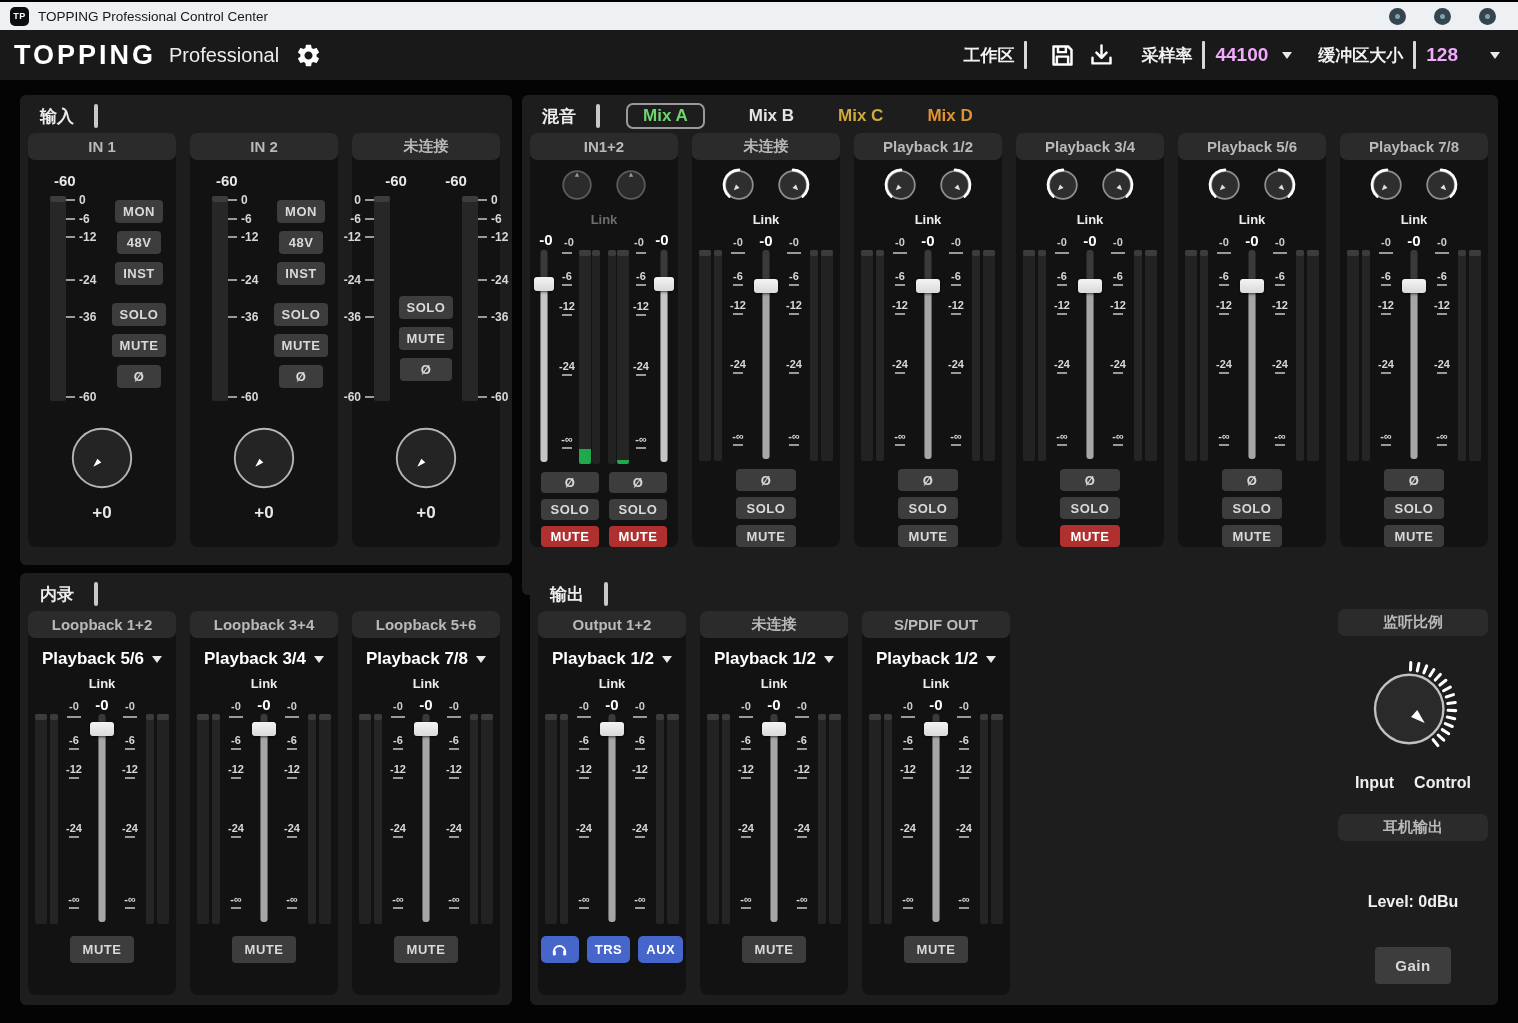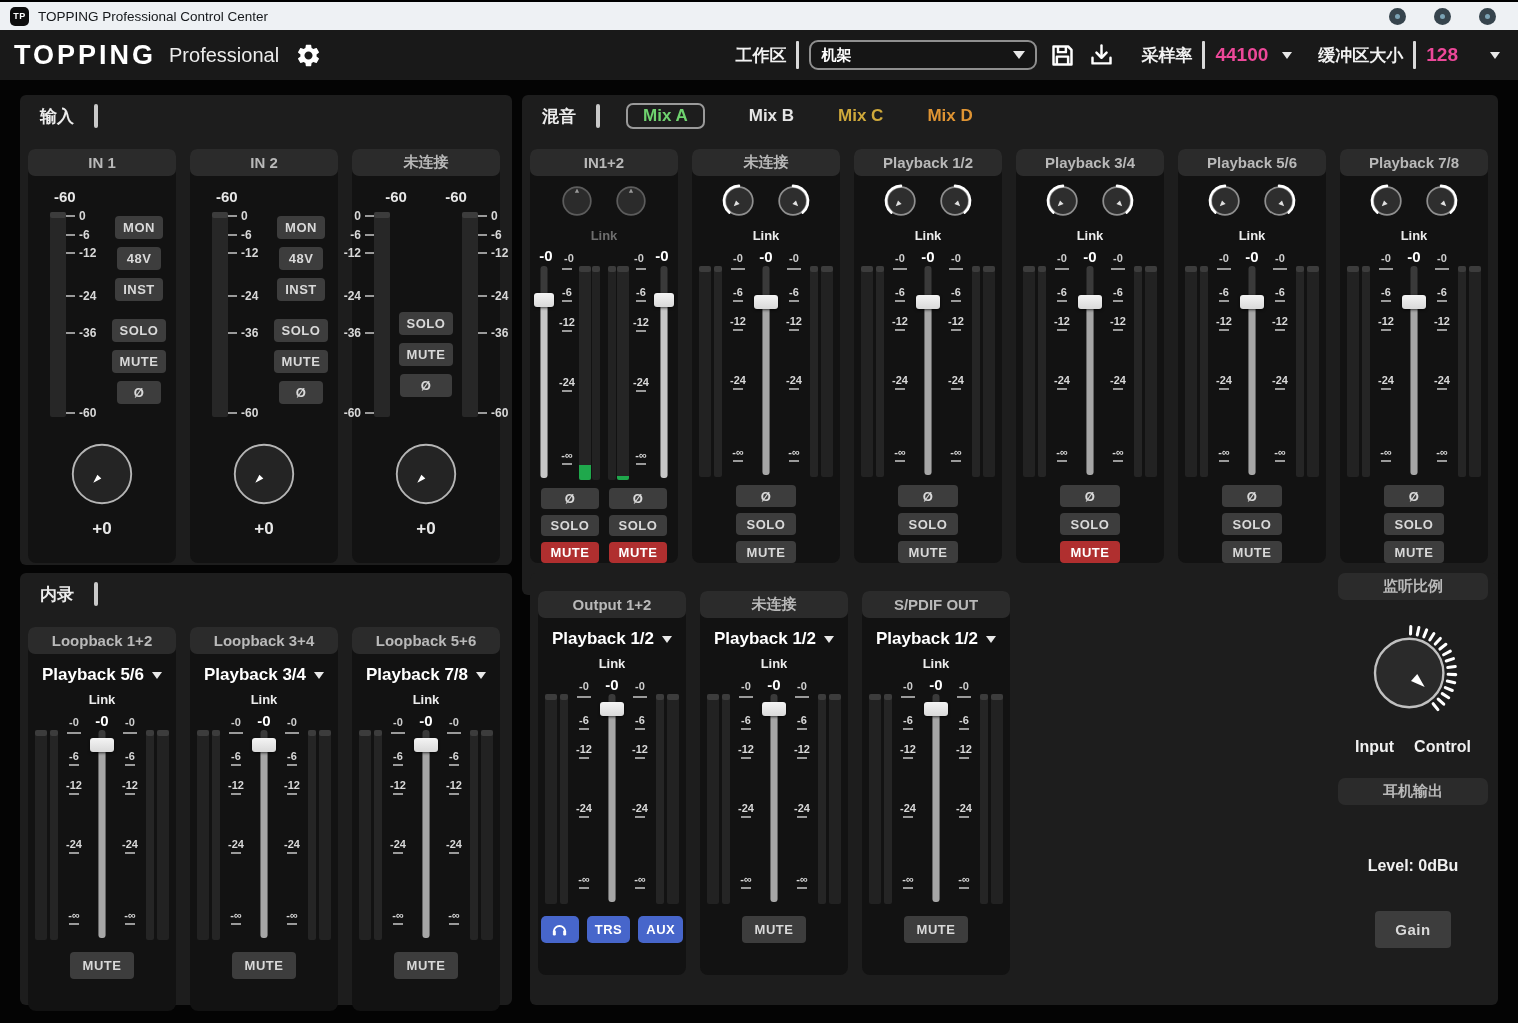--- a/index.html
+++ b/index.html
@@ -18,37 +18,37 @@
   .brand-sub{font-size:20px;color:#ececec;margin-left:13px;font-weight:400;}
   .gear{margin-left:16px;display:flex;}
   .appbar-right{margin-left:auto;display:flex;align-items:center;}
   .hdr-label{font-size:17px;font-weight:700;color:#f2f2f2;}
   .vsep{width:3px;height:28px;background:#d9d9d9;border-radius:1px;margin:0 10px;}
   .ws-select{width:228px;height:30px;border:2px solid #8f8f8f;border-radius:9px;display:flex;align-items:center;padding:0 10px;box-sizing:border-box;background:#151515;}
   .ws-select span{font-size:15px;font-weight:700;color:#fff;}
   .caret{width:0;height:0;border-left:6px solid transparent;border-right:6px solid transparent;border-top:8px solid #e8e8e8;margin-left:auto;}
   .caret.small{border-left-width:5px;border-right-width:5px;border-top-width:7px;margin-left:8px;}
   .hicon{margin-left:12px;display:flex;}
-  .hdr-value{font-size:19px;font-weight:700;color:#ec4899;margin-right:6px;}
+  .hdr-value{font-size:19px;font-weight:700;color:#f0abfc;margin-right:6px;}
   .gap18{width:18px}.gap26{width:26px}
   
   .main{position:absolute;top:80px;left:0;right:0;bottom:0;background:#040404;}
   .panel{position:absolute;background:#1d1d1d;border-radius:6px;box-sizing:border-box;}
   #panel-input{left:20px;top:15px;width:492px;height:470px;}
   #panel-mix{left:522px;top:15px;width:976px;height:500px;}
   #panel-loop{left:20px;top:493px;width:492px;height:432px;}
   #panel-out{left:530px;top:493px;width:968px;height:432px;}
   .panel-titlerow{display:flex;align-items:center;height:36px;padding:6px 14px 0 20px;box-sizing:border-box;}
   .panel-title{font-size:17px;font-weight:700;color:#ececec;}
   .tmark{width:4px;height:24px;background:#c9c9c9;border-radius:2px;margin-left:20px;}
   .tabs{display:flex;align-items:center;margin-left:26px;gap:44px;}
   .tab{font-size:17px;font-weight:700;cursor:default;}
   .tab.active{border:2px solid #9a9a9a;border-radius:7px;padding:1px 15px;}
   
-  .cards{display:flex;gap:14px;padding:2px 8px 0 8px;margin-top:16px;}
+  .cards{display:flex;gap:14px;padding:2px 8px 0 8px;}
   .card{width:148px;background:#121212;border-radius:8px;display:flex;flex-direction:column;align-items:center;box-sizing:border-box;}
   .cards.top .card{height:414px;}
   .cards.bot .card{height:384px;}
   .card-head{align-self:stretch;height:27px;background:#2b2b2b;border-radius:7px;display:flex;align-items:center;justify-content:center;font-size:15px;font-weight:700;color:#b9b9b9;flex:none;}
   
   .knobrow{display:flex;gap:16px;margin-top:6px;justify-content:center;}
   .link{font-size:13px;font-weight:700;color:#ececec;margin-top:4px;height:16px;}
   .link.dim{color:#6e6e6e;}
   
   .vrow{display:flex;justify-content:center;align-items:flex-end;gap:3px;height:18px;margin-top:2px;align-self:stretch;}
@@ -146,24 +146,20 @@
   <span class="brand">TOPPING</span>
   <span class="brand-sub">Professional</span>
   <span class="gear">
     <svg viewBox="0 0 24 24" width="27" height="27">
         <path fill="#fff" d="M19.14 12.94c.04-.3.06-.61.06-.94 0-.32-.02-.64-.07-.94l2.03-1.58c.18-.14.23-.41.12-.61l-1.92-3.32c-.12-.22-.37-.29-.59-.22l-2.39.96c-.5-.38-1.03-.7-1.62-.94l-.36-2.54c-.04-.24-.24-.41-.48-.41h-3.84c-.24 0-.43.17-.47.41l-.36 2.54c-.59.24-1.13.57-1.62.94l-2.39-.96c-.22-.08-.47 0-.59.22L2.74 8.87c-.12.21-.08.47.12.61l2.03 1.58c-.05.3-.09.63-.09.94s.02.64.07.94l-2.03 1.58c-.18.14-.23.41-.12.61l1.92 3.32c.12.22.37.29.59.22l2.39-.96c.5.38 1.03.7 1.62.94l.36 2.54c.05.24.24.41.48.41h3.84c.24 0 .44-.17.47-.41l.36-2.54c.59-.24 1.13-.56 1.62-.94l2.39.96c.22.08.47 0 .59-.22l1.92-3.32c.12-.22.07-.47-.12-.61l-2.01-1.58zM12 15.6c-1.98 0-3.6-1.62-3.6-3.6s1.62-3.6 3.6-3.6 3.6 1.62 3.6 3.6-1.62 3.6-3.6 3.6z"></path>
       </svg>
   </span>
   <span class="appbar-right">
     <span class="hdr-label">工作区</span>
     <span class="vsep"></span>
-    <span class="ws-select">
-      <span>机架</span>
-      <i class="caret"></i>
-    </span>
     <span class="hicon">
       <svg viewBox="0 0 24 24" width="27" height="27" fill="none" stroke="#fff" stroke-width="2.2" stroke-linejoin="round">
           <path d="M4 4h13l3 3v13H4z"></path>
           <path d="M8 4v5h7V4"></path>
           <path d="M7 20v-7h10v7"></path>
         </svg>
     </span>
     <span class="hicon">
       <svg viewBox="0 0 24 24" width="27" height="27" fill="none" stroke="#fff" stroke-width="2.2" stroke-linecap="round" stroke-linejoin="round">
           <path d="M12 3v10"></path>
@@ -1132,20 +1128,24 @@
             <div class="pcol">
               <i class="cap"></i>
             </div>
           </div>
           <button class="btn mutew">MUTE</button>
         </div>
       </div>
   </section>
 
   <section class="panel" id="panel-out">
+    <div class="panel-titlerow">
+      <span class="panel-title">输出</span>
+      <span class="tmark"></span>
+    </div>
     <div style="display:flex;align-items:flex-start;">
       <div class="cards bot" id="out-cards">
           <div class="card">
             <div class="card-head">Output 1+2</div>
             <div class="srcrow">
               <span>Playback 1/2</span>
               <i class="caret small"></i>
             </div>
             <div class="link">Link</div>
             <div class="vrow">

